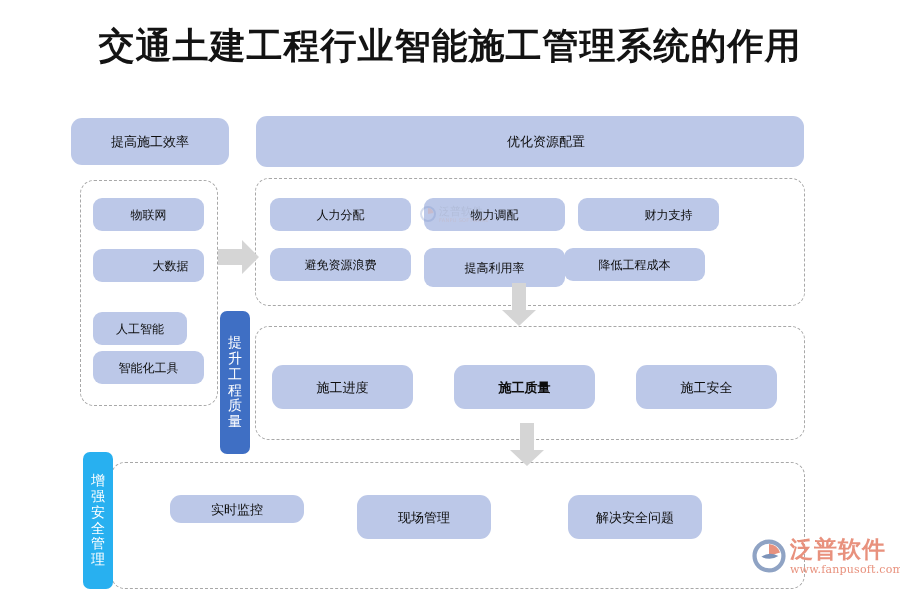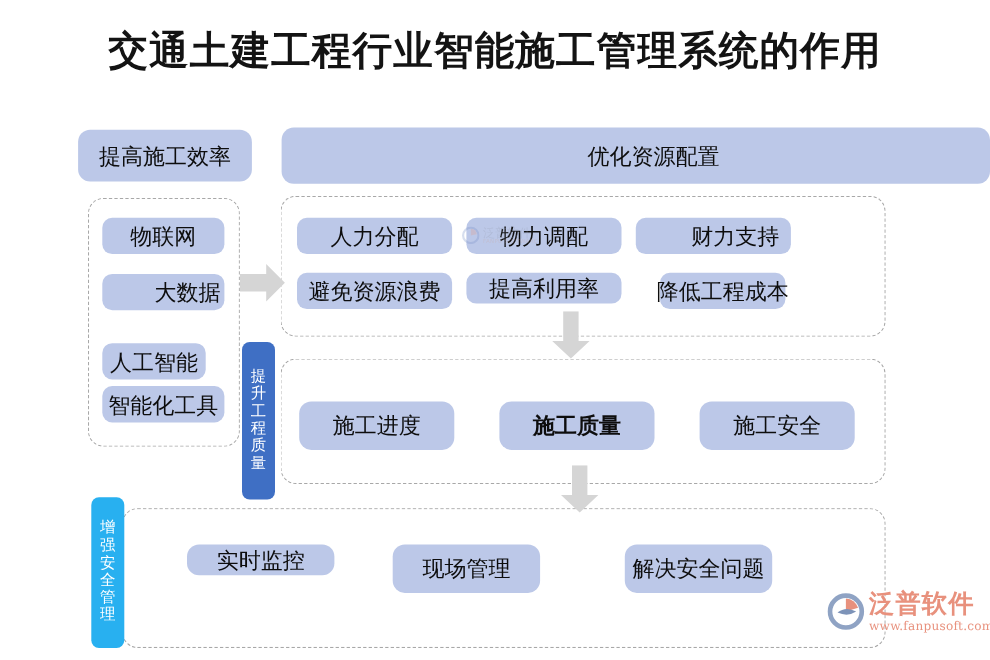--- a/index.html
+++ b/index.html
@@ -36,27 +36,27 @@
   
   .pill {
     position: absolute;
     box-sizing: border-box;
     background: #bcc8e8;
     border-radius: 9px;
     display: flex;
     align-items: center;
     justify-content: center;
     color: #0d0d0d;
-    font-size: 20px;
+    font-size: 12px;
     font-family: "DejaVu Sans", "Liberation Sans", sans-serif;
     white-space: nowrap;
     line-height: 1;
   }
   .pill.big {
-    font-size: 20px;
+    font-size: 13px;
     border-radius: 11px;
     text-align: right;
   }
 
   
   .dashed {
     position: absolute;
     box-sizing: border-box;
     border: 1px dashed #a8a8a8;
     border-radius: 14px;
@@ -155,21 +155,21 @@
 </style>
 </head>
 <body>
 
 <div id="canvas">
 
   <div class="title">交通土建工程行业智能施工管理系统的作用</div>
 
   <div class="pill big" style="left:71px; top:118px; width:158px; height:47px;">提高施工效率</div>
 
-  <div class="pill big" style="left:256px; top:116px; width:644px; height:51px;padding-left:32px;">优化资源配置</div>
+  <div class="pill big" style="left:256px; top:116px; width:548px; height:51px;padding-left:32px;">优化资源配置</div>
 
   <div class="dashed" style="left:80px; top:180px; width:138px; height:226px;"></div>
 
   <div class="pill" style="left:93px; top:198px; width:111px; height:33px;">物联网</div>
   <div class="pill" style="left:93px; top:249px; width:111px; height:33px;padding-left:44px;">大数据</div>
   <div class="pill" style="left:93px; top:312px; width:94px; height:33px;">人工智能</div>
   <div class="pill" style="left:93px; top:351px; width:111px; height:33px;">智能化工具</div>
 
   <div class="arrow-right" style="left:218px; top:238px; width:42px; height:38px;">
     <svg width="42" height="38" viewBox="0 0 42 38">
@@ -177,22 +177,22 @@
     </svg>
   </div>
 
   <div class="dashed" style="left:255px; top:178px; width:550px; height:128px;"></div>
 
   <div class="pill" style="left:270px; top:198px; width:141px; height:33px;">人力分配</div>
   <div class="pill" style="left:424px; top:198px; width:141px; height:33px;">物力调配</div>
   <div class="pill" style="left:578px; top:198px; width:141px; height:33px;padding-left:40px;">财力支持</div>
 
   <div class="pill" style="left:270px; top:248px; width:141px; height:33px;">避免资源浪费</div>
-  <div class="pill" style="left:424px; top:248px; width:141px; height:28px;text-align:right;">提高利用率</div>
-  <div class="pill" style="left:600px; top:248px; width:114px; height:33px;">降低工程成本</div>
+  <div class="pill" style="left:424px; top:248px; width:141px; height:39px;text-align:right;">提高利用率</div>
+  <div class="pill" style="left:564px; top:248px; width:141px; height:33px;">降低工程成本</div>
 
   <div class="watermark" style="left:420px; top:206px;">
     <svg width="16" height="16" viewBox="0 0 32 32">
       <circle cx="16" cy="16" r="14" fill="none" stroke="#7b93c9" stroke-width="4"></circle>
       <path d="M16 4 A12 12 0 0 1 27 14 L16 16 Z" fill="#e0a090"></path>
     </svg>
     <div class="wm-text">
       <div class="wm-name">泛普软件</div>
       <div class="wm-sub">FANPU SOFTWARE</div>
     </div>

